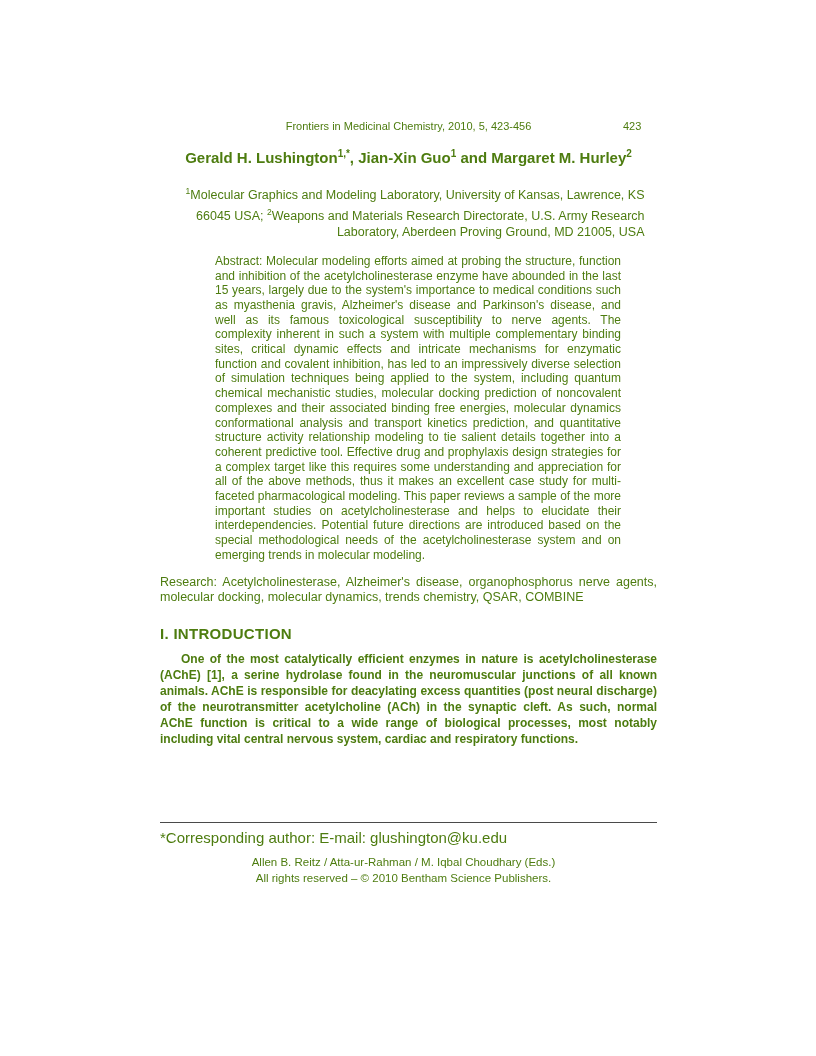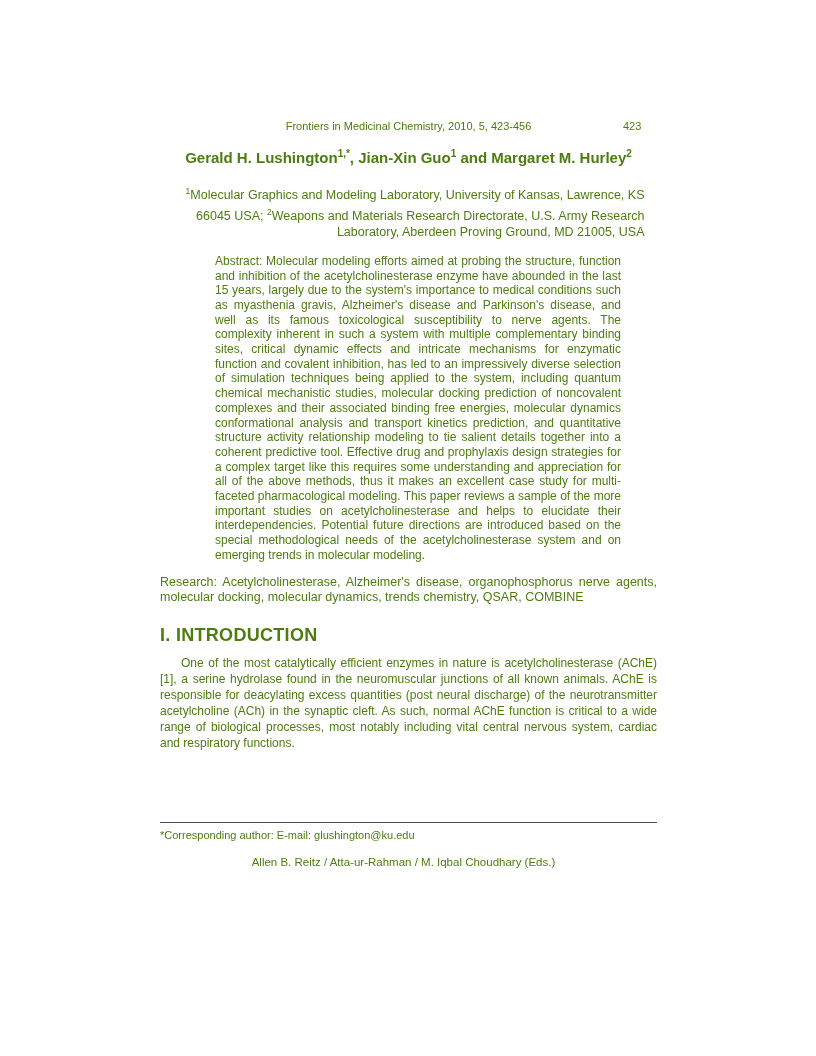--- a/index.html
+++ b/index.html
@@ -53,45 +53,46 @@
     text-align: justify;
   }
   .keywords {
     margin-top: 12px;
     font-size: 12.5px;
     line-height: 15.8px;
     text-align: justify;
   }
   .section-heading {
     margin-top: 19px;
-    font-size: 18px;
+    font-size: 15px;
     font-weight: bold;
     letter-spacing: 0.3px;
   }
   .body-paragraph {
     margin-top: 9px;
     font-size: 12px;
     line-height: 16px;
     text-align: justify;
     text-indent: 21px;
+    font-weight: bold;
   }
   .footnote-block {
     position: absolute;
     left: 160px;
     right: 159px;
     top: 822px;
   }
   .footnote-rule {
     border: 0;
     border-top: 1.4px solid #4a4a4a;
     height: 0;
   }
   .corresponding-note {
     margin-top: 6px;
-    font-size: 11px;
+    font-size: 15px;
     text-align: left;
   }
   .editors-block {
     position: absolute;
     left: 160px;
     right: 169px;
     top: 855px;
     text-align: center;
     font-size: 11.5px;
     line-height: 15.5px;
@@ -121,15 +122,16 @@
   <p class="body-paragraph">One of the most catalytically efficient enzymes in nature is acetylcholinesterase (AChE) [1], a serine hydrolase found in the neuromuscular junctions of all known animals. AChE is responsible for deacylating excess quantities (post neural discharge) of the neurotransmitter acetylcholine (ACh) in the synaptic cleft. As such, normal AChE function is critical to a wide range of biological processes, most notably including vital central nervous system, cardiac and respiratory functions.</p>
 
 
   <div class="footnote-block">
     <hr class="footnote-rule">
     <div class="corresponding-note">*Corresponding author: E-mail: glushington@ku.edu</div>
   </div>
 
   <div class="editors-block">
     <div>Allen B. Reitz / Atta-ur-Rahman / M. Iqbal Choudhary (Eds.)</div>
+    <div>All rights reserved – © 2010 Bentham Science Publishers.</div>
   </div>
 
 </div>
 
 </body></html>

